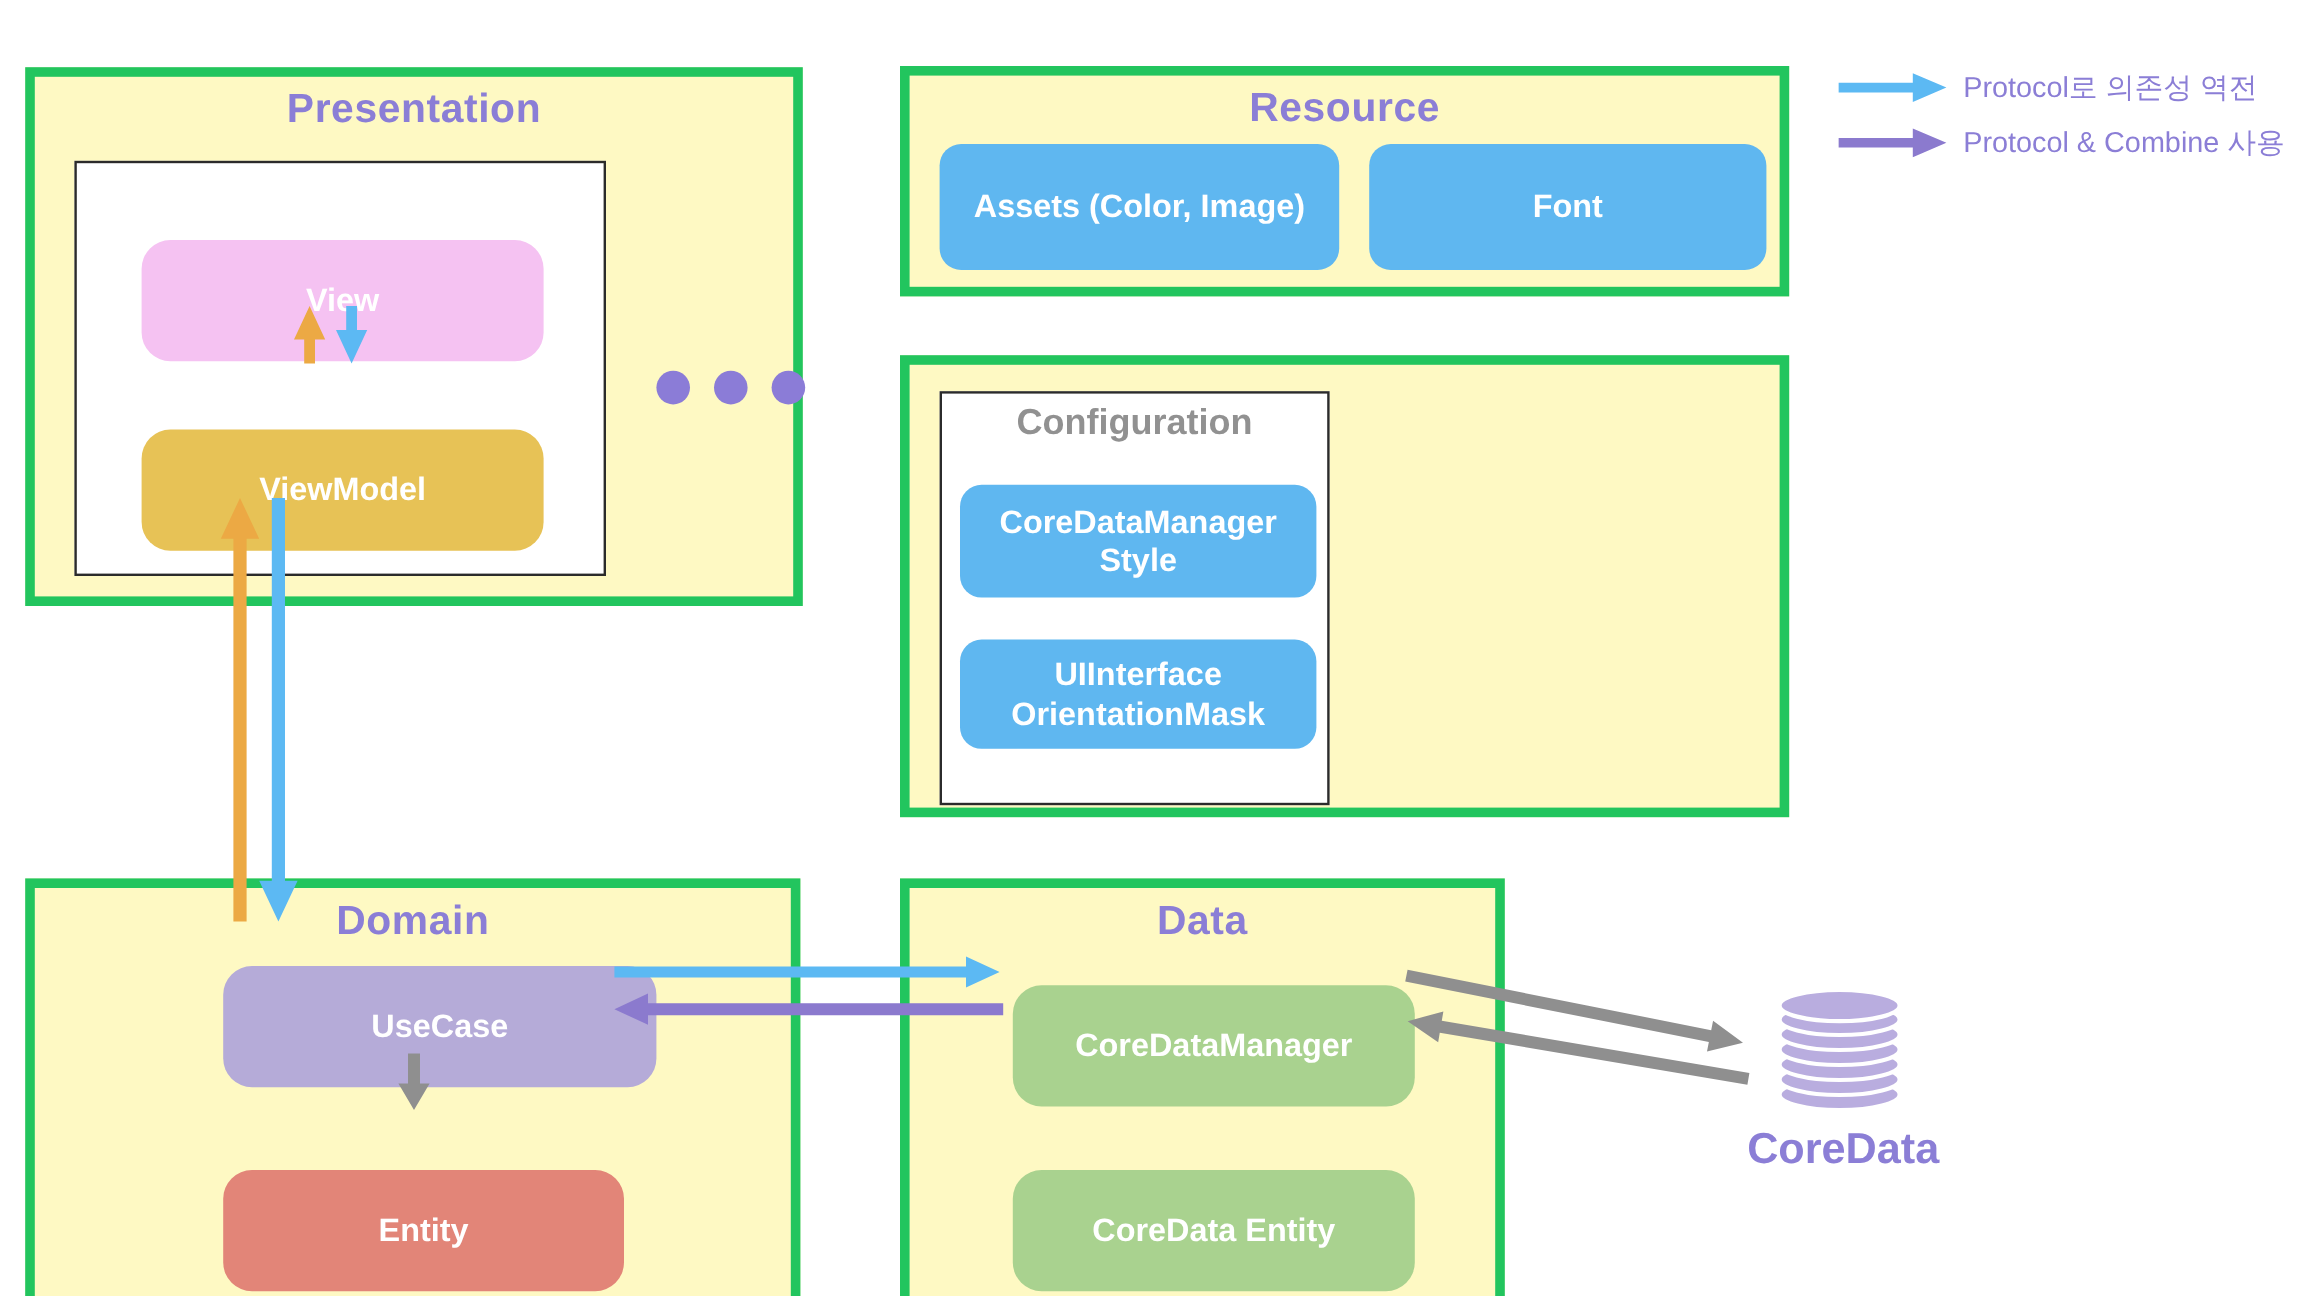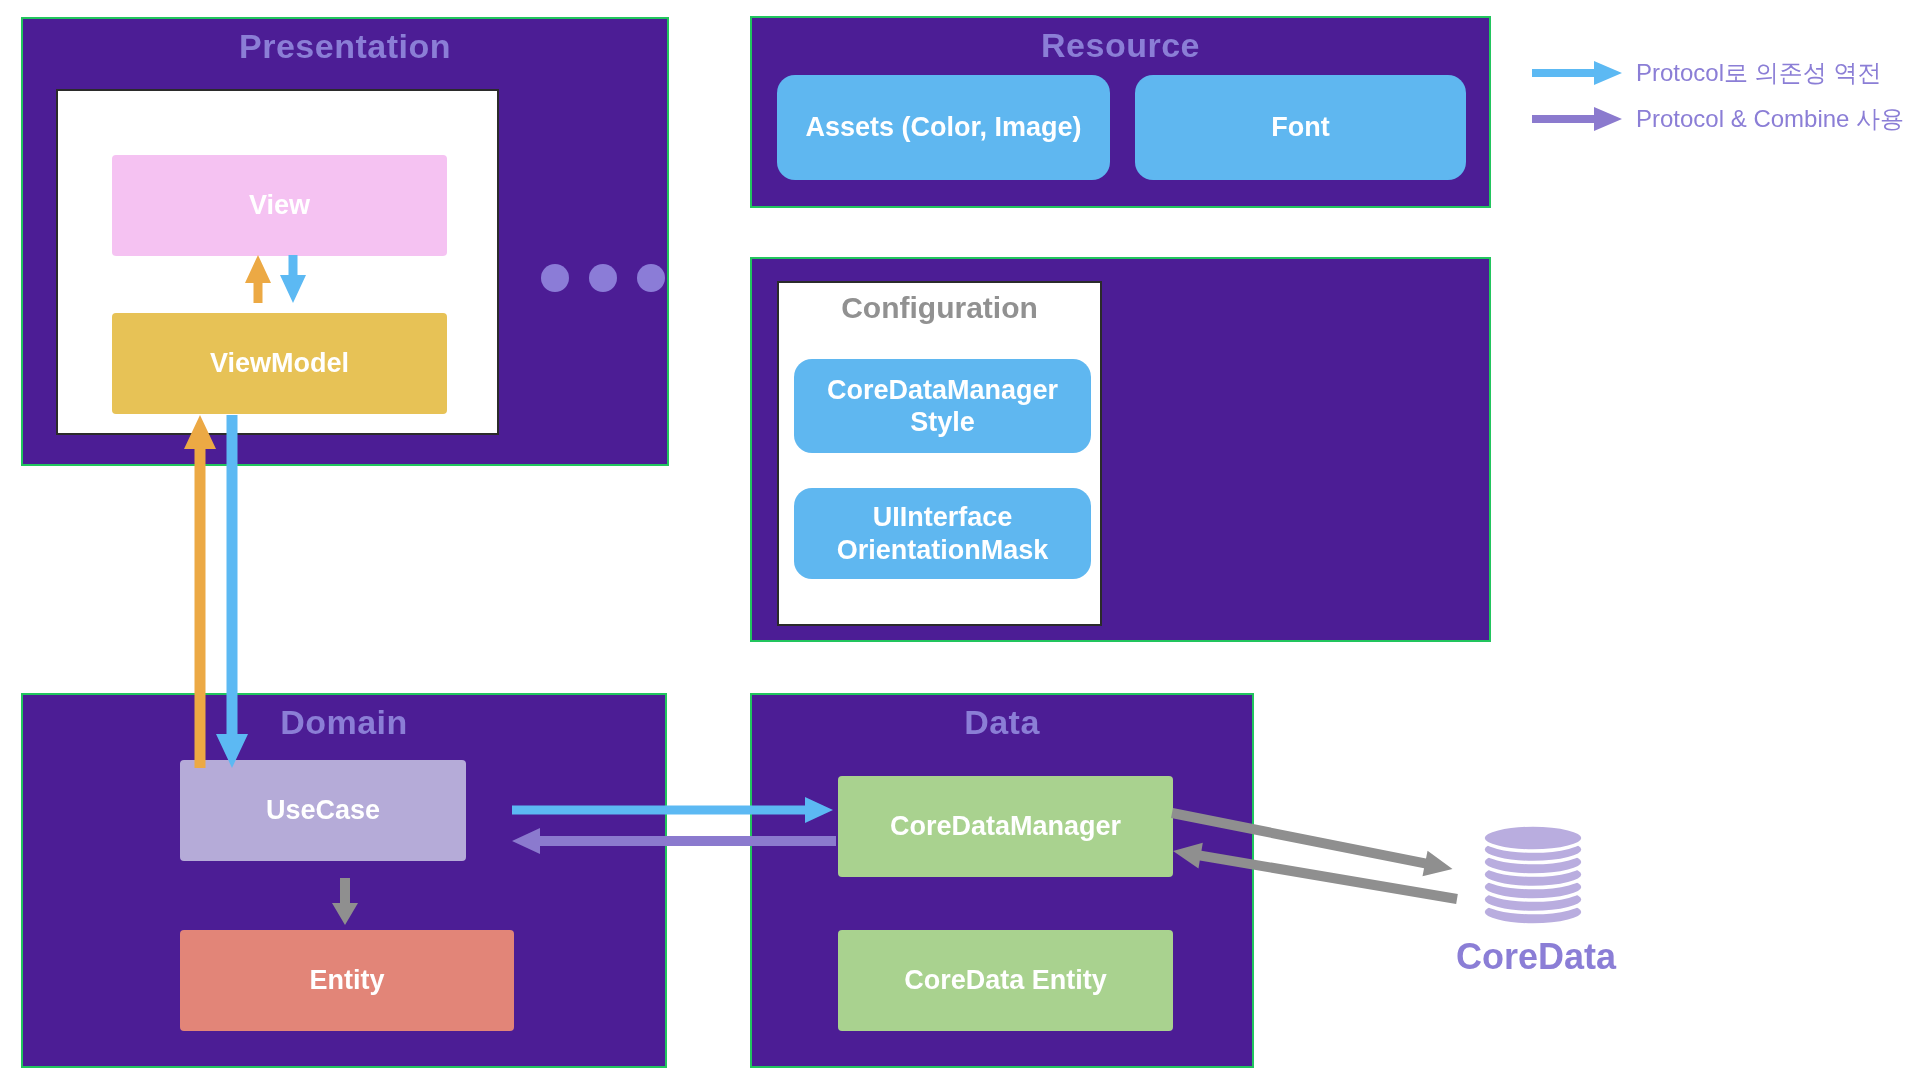--- a/index.html
+++ b/index.html
@@ -1,22 +1,23 @@
 <!DOCTYPE html>
 <html><head>
 <meta charset="utf-8">
 <style>
   * { margin: 0; padding: 0; box-sizing: border-box; }
   html, body { width: 1920px; height: 1080px; background: #ffffff; overflow: hidden; }
   body { position: relative; font-family: "Liberation Sans", "DejaVu Sans", sans-serif; }
 
   .section {
     position: absolute;
-    background: #4c1d95;
-    border: 2px solid #22c55e;
+    background: #fef9c3;
+    border: 8px solid #22c55e;
+    margin-top: 39px;
   }
   .section-title {
     position: absolute;
     left: 0; right: 0; top: 8px;
     text-align: center;
     font-size: 34px;
     font-weight: bold;
     color: #8b7ed6;
     letter-spacing: 0.5px;
   }
@@ -31,21 +32,21 @@
     text-align: center;
     font-size: 30px;
     font-weight: bold;
     color: #919191;
   }
   .node {
     position: absolute;
     display: flex;
     align-items: center;
     justify-content: center;
-    border-radius: 4px;
+    border-radius: 24px;
   }
   .box-label {
     color: #ffffff;
     font-size: 27px;
     font-weight: bold;
     text-align: center;
     white-space: pre-line;
     line-height: 1.2;
   }
   .blue-box   { background: #5fb7f0; border-radius: 18px; }
@@ -159,21 +160,21 @@
     </div>
     <div class="node blue-box" style="left:15px; top:205px; width:297px; height:91px;">
       <span class="box-label">UIInterface
 OrientationMask</span>
     </div>
   </div>
 </div>
 
 <div class="section" style="left:21px; top:693px; width:646px; height:375px;">
   <div class="section-title">Domain</div>
-  <div class="node lavender-box" style="left:157px; top:65px; width:286px; height:101px;">
+  <div class="node lavender-box" style="left:157px; top:65px; width:361px; height:101px;">
     <span class="box-label">UseCase</span>
   </div>
   <div class="node salmon-box" style="left:157px; top:235px; width:334px; height:101px;">
     <span class="box-label">Entity</span>
   </div>
 </div>
 
 <div class="section" style="left:750px; top:693px; width:504px; height:375px;">
   <div class="section-title">Data</div>
   <div class="node green-box" style="left:86px; top:81px; width:335px; height:101px;">

